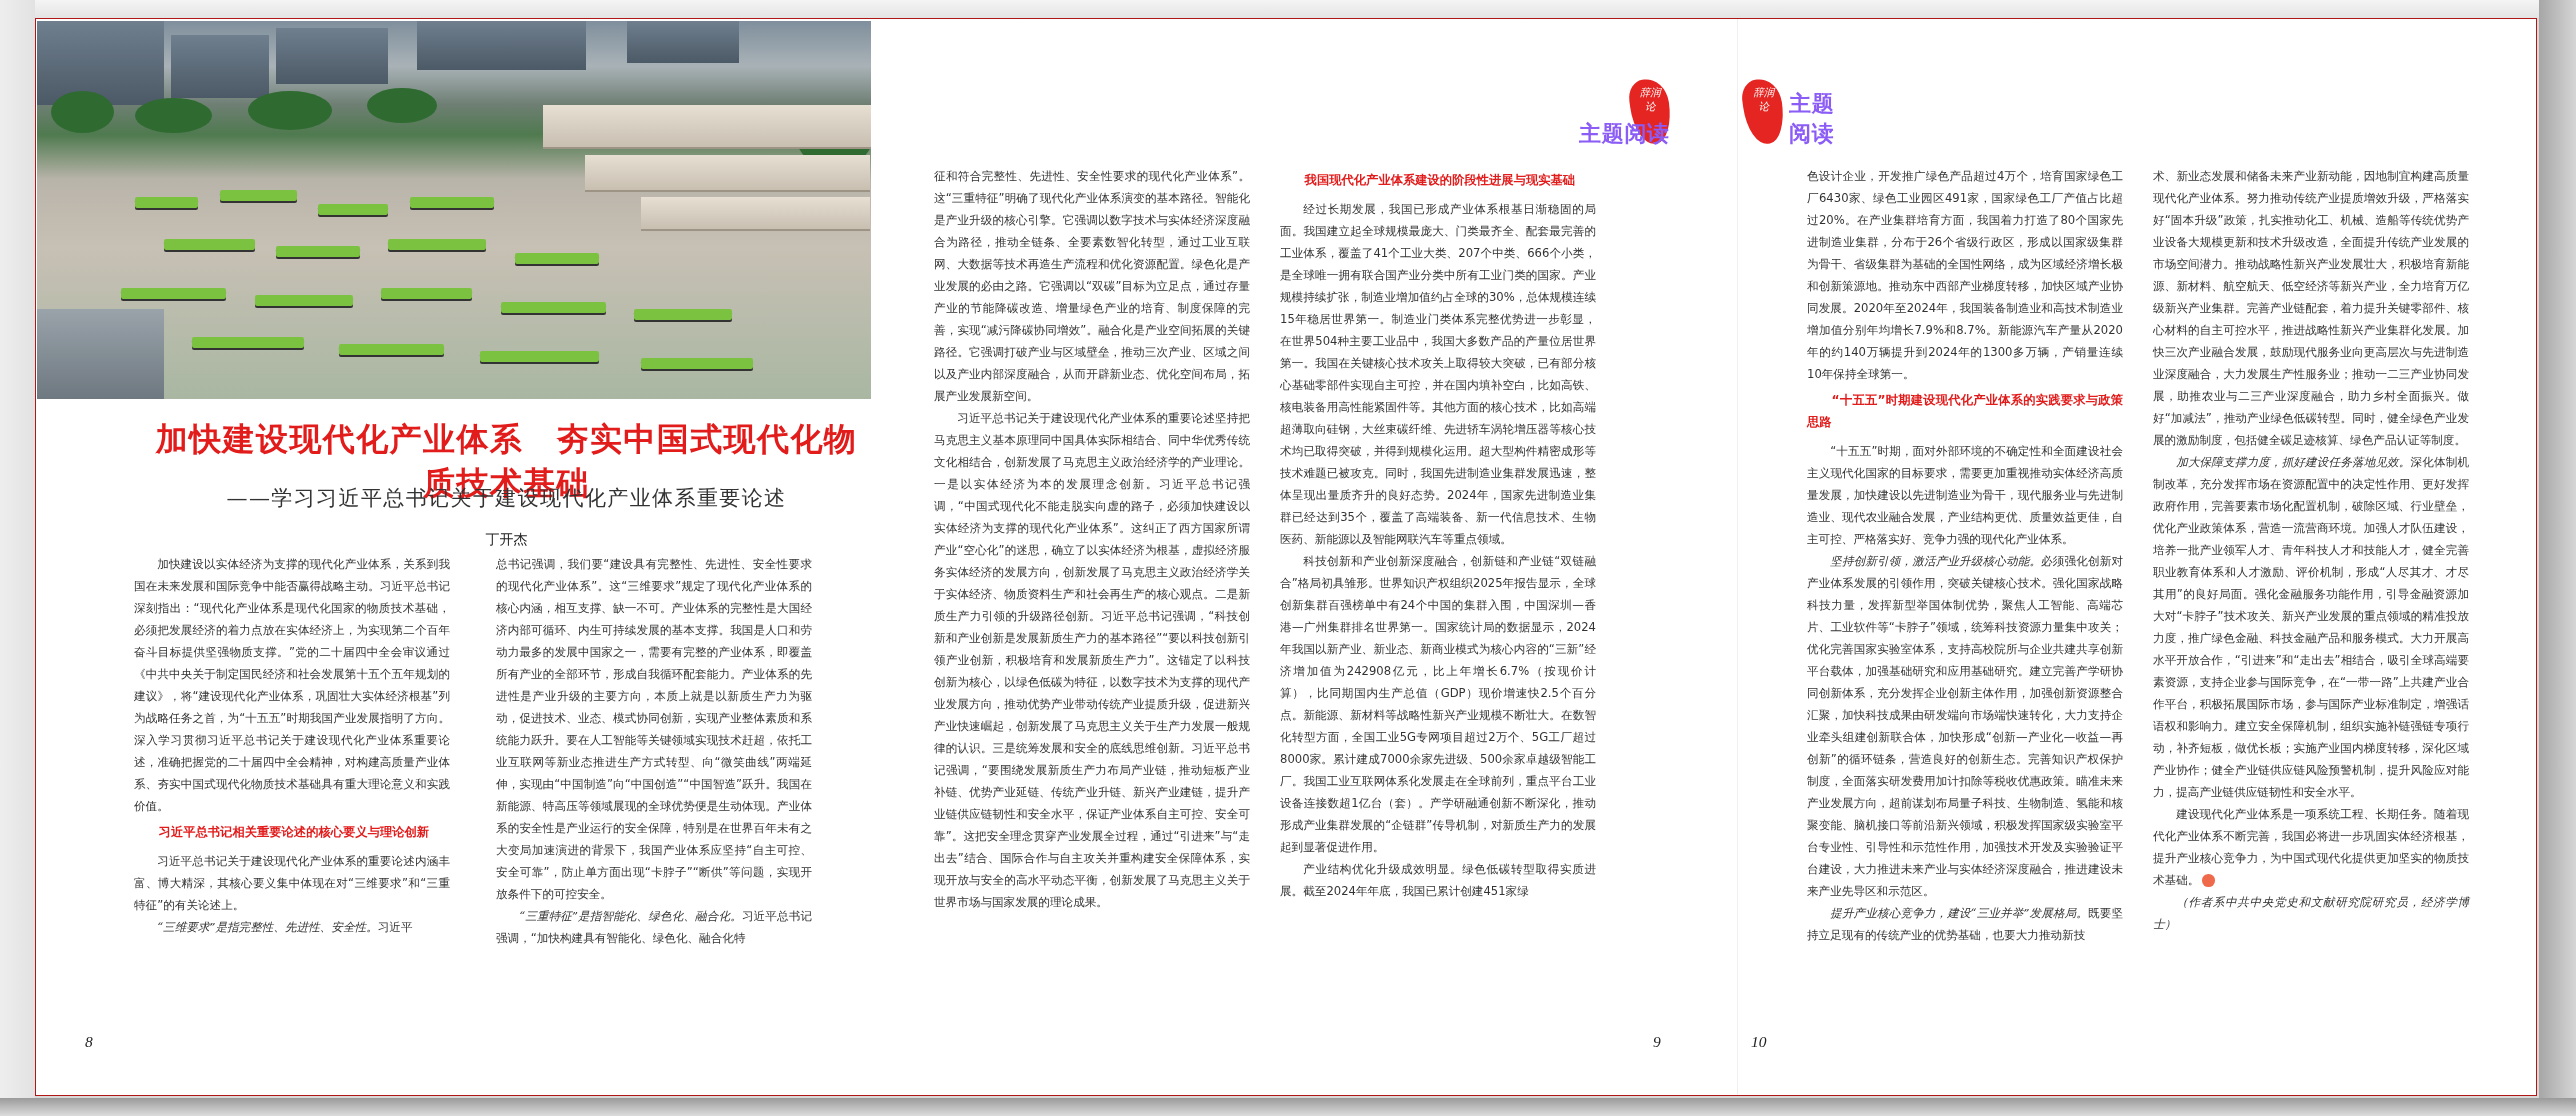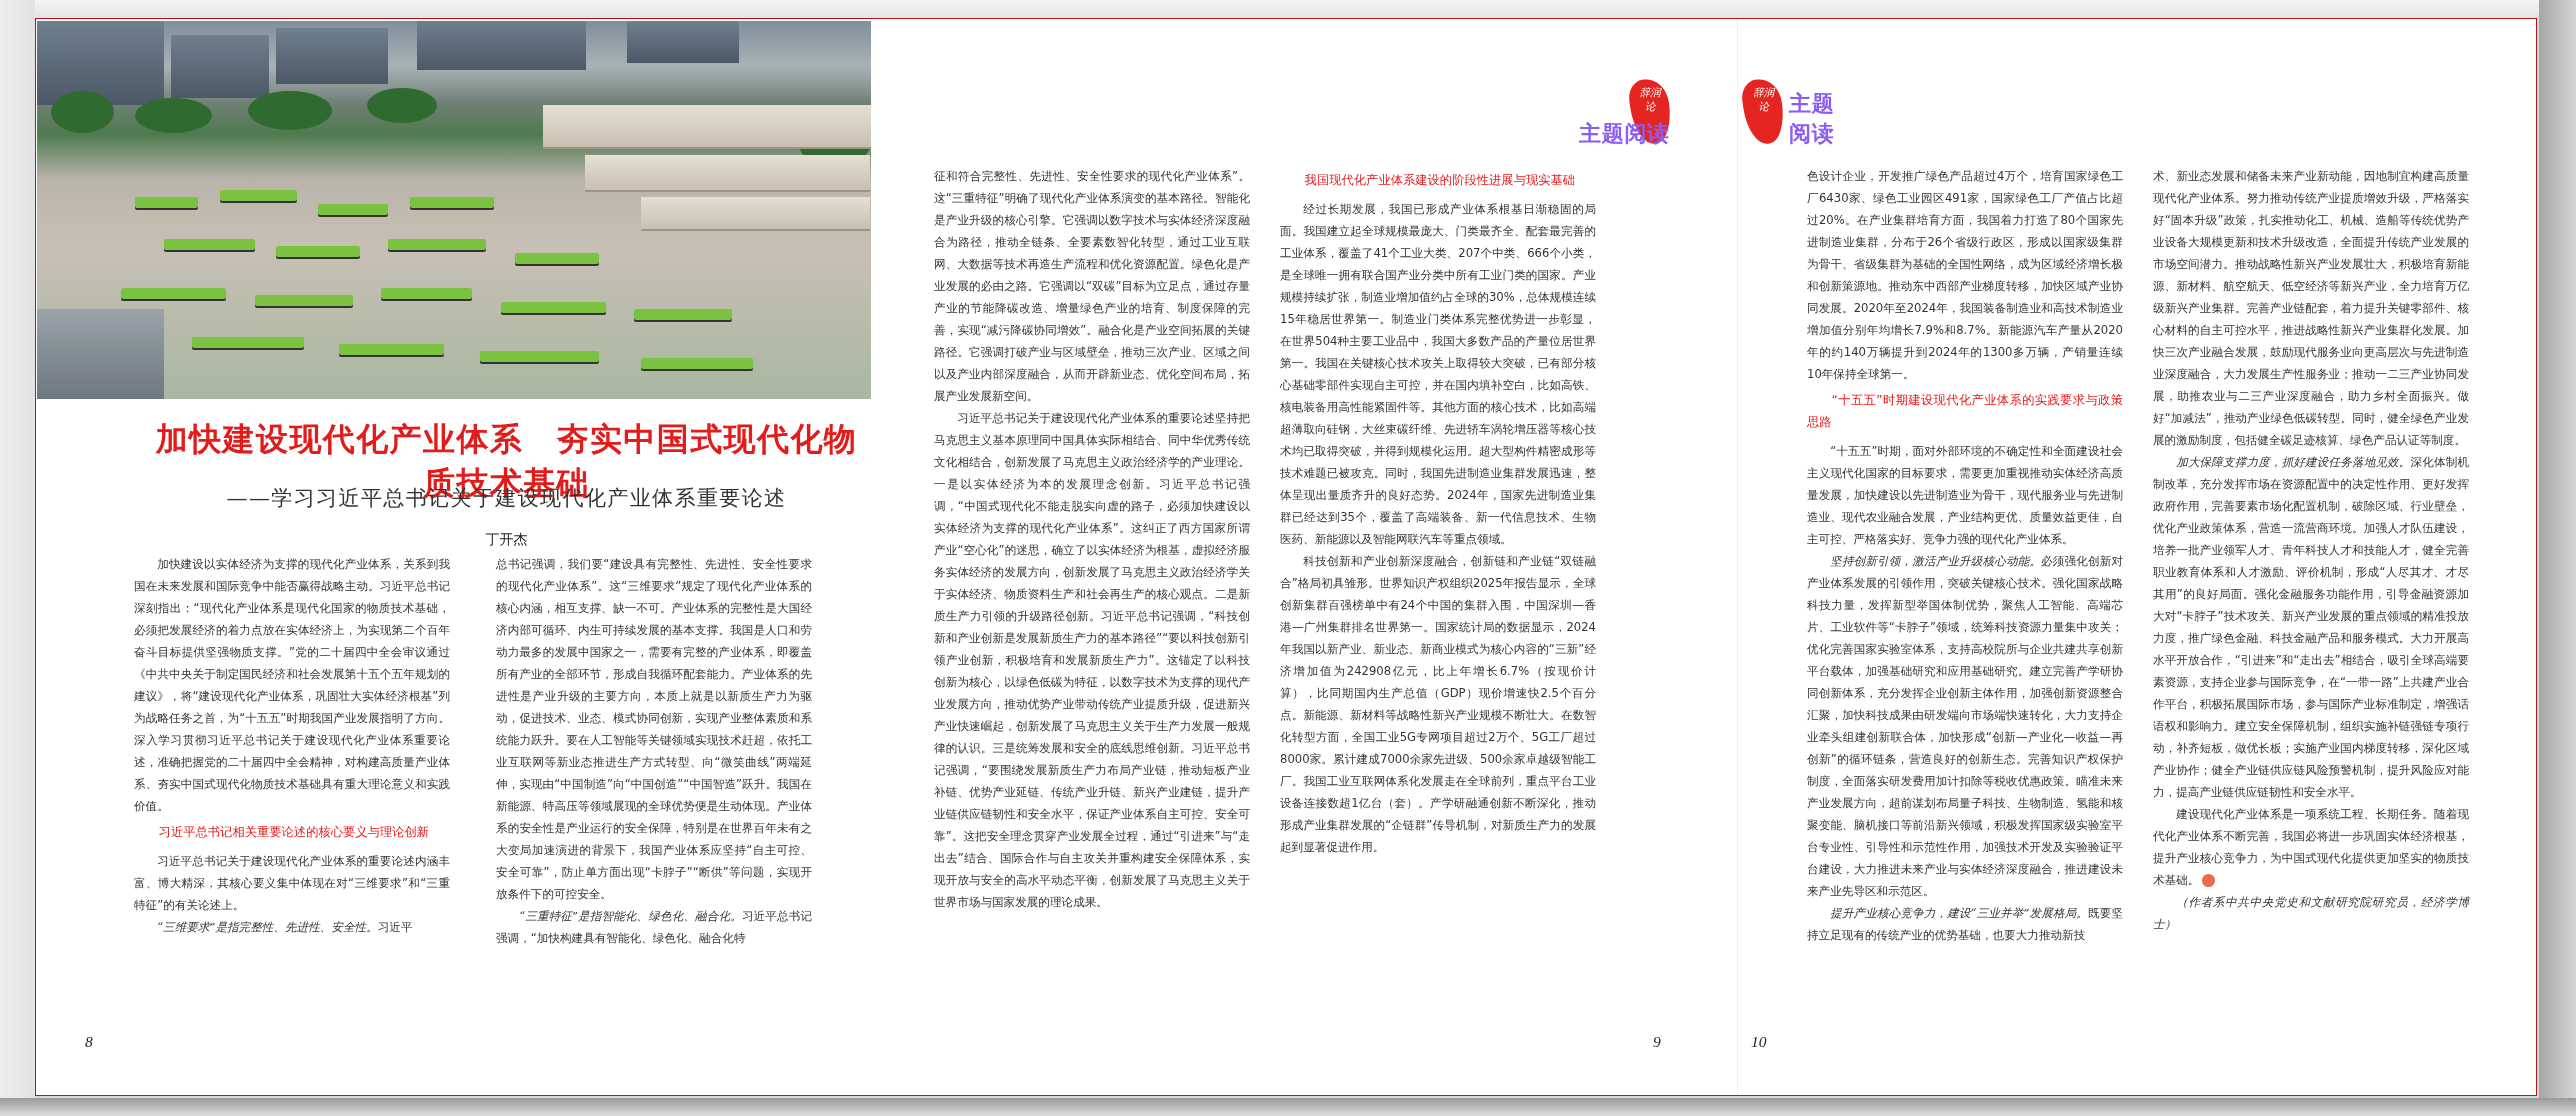--- a/index.html
+++ b/index.html
@@ -16,21 +16,21 @@
   .photo .bldg{position:absolute;background:linear-gradient(#6f7f8e,#4c5966);}
   .photo .roof{position:absolute;background:linear-gradient(#e6dfd2,#c8bfb1);border-bottom:2.1px solid #9e9486;}
   .photo .crane{position:absolute;height:11.2px;background:#7cc241;border-radius:2.1px;box-shadow:0 2.1px 0 #333;}
   .photo .tree{position:absolute;border-radius:50%;background:#2f6b30;}
   .title{position:absolute;left:105px;top:399px;width:731px;text-align:center;color:#e21b1b;font-weight:bold;font-size:32px;letter-spacing:1.4px;font-family:"DejaVu Sans",sans-serif;}
   .subtitle{position:absolute;left:105px;top:465px;width:731px;text-align:center;color:#333;font-size:21px;letter-spacing:1.4px;font-family:"DejaVu Serif",serif;}
   .author{position:absolute;left:105px;top:512px;width:731px;text-align:center;color:#222;font-size:14px;font-family:"DejaVu Serif",serif;}
   .col{position:absolute;font-size:11.6px;line-height:22px;color:#333;text-align:justify;font-family:"DejaVu Sans",sans-serif;}
   .col p{margin:0;text-indent:2em;}
   .col p.noind{text-indent:0;}
-  .col h3{margin:4.2px 0 7px 0;color:#e21b1b;font-size:12.3px;font-weight:normal;line-height:22px;text-indent:2em;}
+  .col h3{margin:4.2px 0 7px 0;color:#e21b1b;font-size:12.3px;font-weight:bold;line-height:22px;text-indent:2em;}
   .col .em{font-style:italic;font-family:"DejaVu Serif",serif;}
   .pageno{position:absolute;font-style:italic;font-size:15.5px;font-family:"Liberation Serif",serif;color:#222;}
   .logo{position:absolute;width:77px;height:70px;}
   .logo .blob{position:absolute;right:0;top:0;width:39px;height:65px;background:#e52521;border-radius:40% 55% 45% 50%/30% 40% 60% 60%;transform:rotate(-8deg);}
   .logo .callig{position:absolute;right:4.2px;top:5.6px;width:31px;color:#fff;font-size:10.5px;line-height:14px;font-family:"DejaVu Serif",serif;font-style:italic;text-align:center;}
   .logo .label{position:absolute;left:0;bottom:0;color:#8b5cf6;font-weight:bold;font-size:22px;font-family:Liberation Sans, sans-serif;letter-spacing:0.7px;}
   .end-mark{display:inline-block;width:12.7px;height:12.7px;border-radius:50%;background:#ef6a4a;vertical-align:middle;margin-left:2.8px;}
 </style>
 </head>
 <body>
@@ -103,20 +103,21 @@
   <div class="logo" style="left:1543px;top:60px;width:91px;">
     <div class="blob"></div>
     <div class="callig">辞润论</div>
     <div class="label">主题阅读</div>
   </div>
 
   <div class="col" style="left:1244px;top:146px;width:316px;">
     <h3>我国现代化产业体系建设的阶段性进展与现实基础</h3>
     <p>经过长期发展，我国已形成产业体系根基日渐稳固的局面。我国建立起全球规模最庞大、门类最齐全、配套最完善的工业体系，覆盖了41个工业大类、207个中类、666个小类，是全球唯一拥有联合国产业分类中所有工业门类的国家。产业规模持续扩张，制造业增加值约占全球的30%，总体规模连续15年稳居世界第一。制造业门类体系完整优势进一步彰显，在世界504种主要工业品中，我国大多数产品的产量位居世界第一。我国在关键核心技术攻关上取得较大突破，已有部分核心基础零部件实现自主可控，并在国内填补空白，比如高铁、核电装备用高性能紧固件等。其他方面的核心技术，比如高端超薄取向硅钢，大丝束碳纤维、先进轿车涡轮增压器等核心技术均已取得突破，并得到规模化运用。超大型构件精密成形等技术难题已被攻克。同时，我国先进制造业集群发展迅速，整体呈现出量质齐升的良好态势。2024年，国家先进制造业集群已经达到35个，覆盖了高端装备、新一代信息技术、生物医药、新能源以及智能网联汽车等重点领域。</p>
     <p>科技创新和产业创新深度融合，创新链和产业链“双链融合”格局初具雏形。世界知识产权组织2025年报告显示，全球创新集群百强榜单中有24个中国的集群入围，中国深圳—香港—广州集群排名世界第一。国家统计局的数据显示，2024年我国以新产业、新业态、新商业模式为核心内容的“三新”经济增加值为242908亿元，比上年增长6.7%（按现价计算），比同期国内生产总值（GDP）现价增速快2.5个百分点。新能源、新材料等战略性新兴产业规模不断壮大。在数智化转型方面，全国工业5G专网项目超过2万个、5G工厂超过8000家。累计建成7000余家先进级、500余家卓越级智能工厂。我国工业互联网体系化发展走在全球前列，重点平台工业设备连接数超1亿台（套）。产学研融通创新不断深化，推动形成产业集群发展的“企链群”传导机制，对新质生产力的发展起到显著促进作用。</p>
+    <p>产业结构优化升级成效明显。绿色低碳转型取得实质进展。截至2024年年底，我国已累计创建451家绿</p>
   </div>
 
   <div class="pageno" style="left:1617px;top:1014px;">9</div>
   <div class="pageno" style="left:1715px;top:1014px;">10</div>
 
   <div class="logo" style="left:1708px;top:60px;width:91px;">
     <div class="blob" style="left:0;right:auto;"></div>
     <div class="callig" style="left:4.2px;right:auto;">辞润论</div>
     <div class="label" style="left:45px;">主题阅读</div>
   </div>

